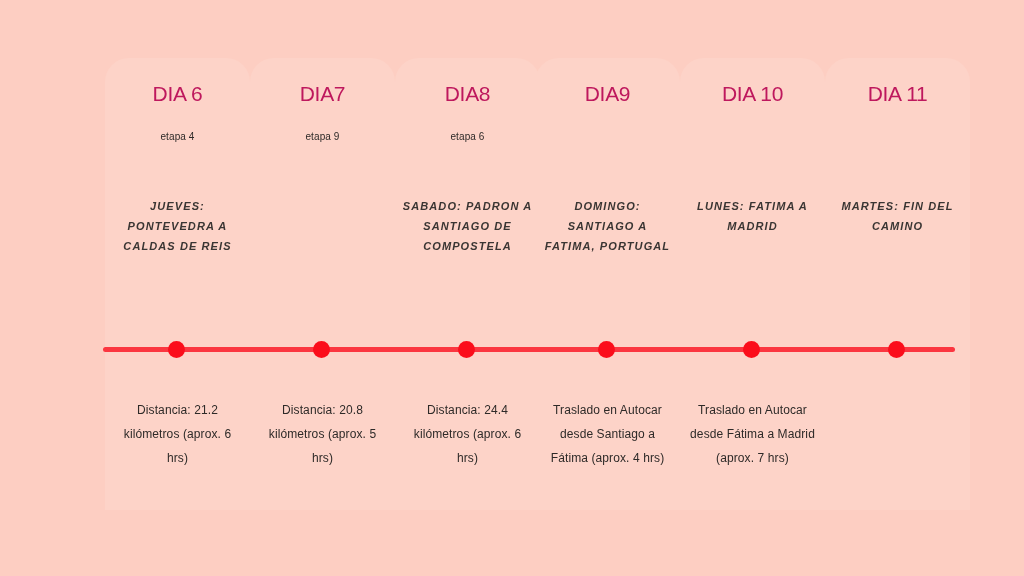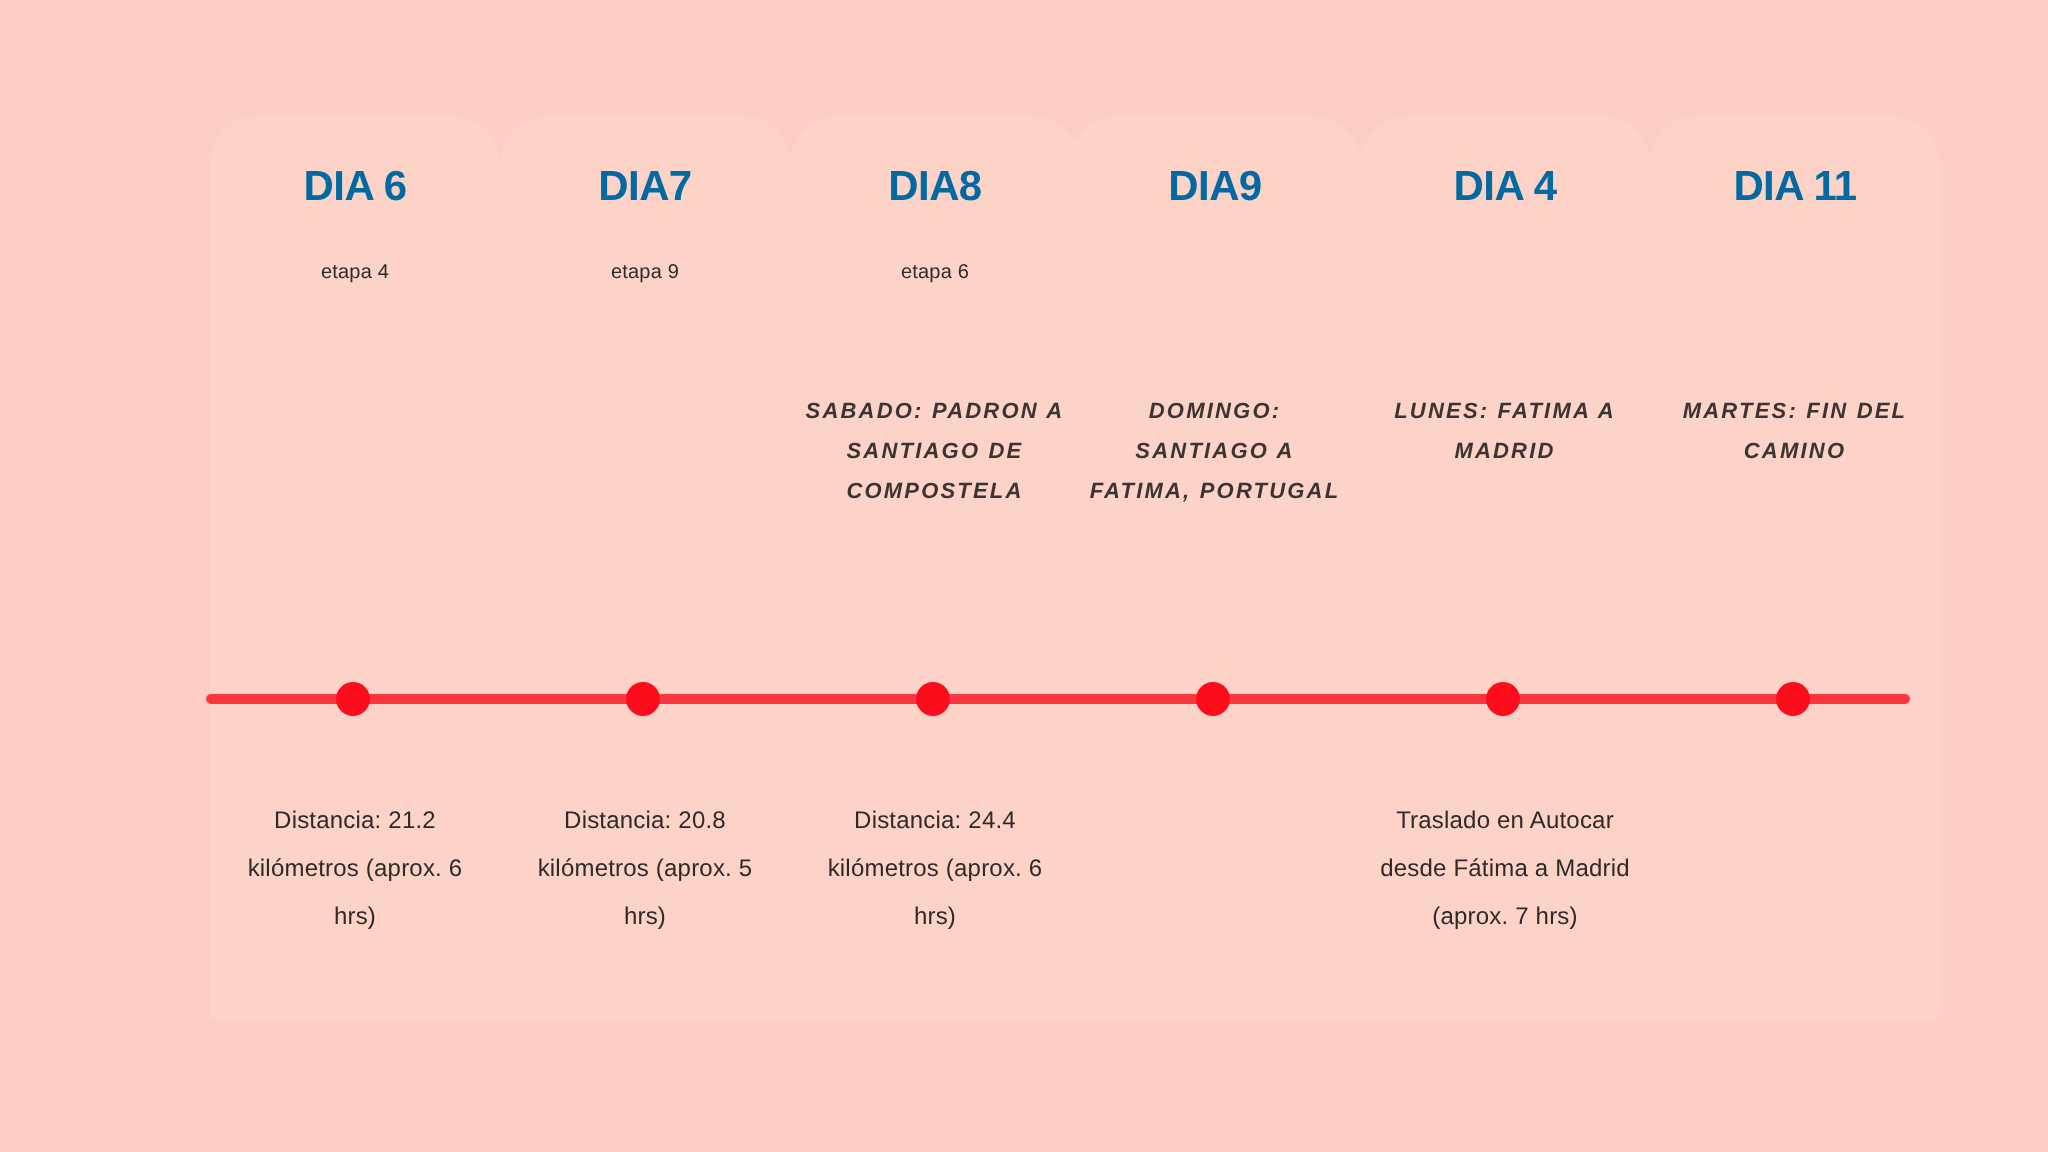--- a/index.html
+++ b/index.html
@@ -39,22 +39,22 @@
     right: 0;
     top: 0;
     height: 270px;
     text-align: center;
   }
 
   .day-title {
     margin: 0;
     padding-top: 24px;
     font-size: 21px;
-    font-weight: bold;
-    color: #0369a1;
+    font-weight: normal;
+    color: #be185d;
     letter-spacing: -0.3px;
     line-height: 1.1;
     white-space: nowrap;
   }
 
   .etapa {
     margin: 0;
     padding-top: 26px;
     font-size: 10px;
     color: #2e2a28;
@@ -115,20 +115,21 @@
 </head>
 <body>
 
 <div id="stage">
 
   <div class="card" style="left:105px;">
     <div class="card-top">
       <h2 class="day-title">DIA 6</h2>
       <p class="etapa">etapa 4</p>
     </div>
+    <p class="route">JUEVES: PONTEVEDRA A CALDAS DE REIS</p>
     <p class="detail">Distancia: 21.2 kilómetros (aprox. 6 hrs)</p>
   </div>
 
   <div class="card" style="left:250px;">
     <div class="card-top">
       <h2 class="day-title">DIA7</h2>
       <p class="etapa">etapa 9</p>
     </div>
     <p class="detail">Distancia: 20.8 kilómetros (aprox. 5 hrs)</p>
   </div>
@@ -141,25 +142,26 @@
     <p class="route">SABADO: PADRON A SANTIAGO DE COMPOSTELA</p>
     <p class="detail">Distancia: 24.4 kilómetros (aprox. 6 hrs)</p>
   </div>
 
   <div class="card" style="left:535px;">
     <div class="card-top">
       <h2 class="day-title">DIA9</h2>
       <p class="etapa"></p>
     </div>
     <p class="route">DOMINGO: SANTIAGO A FATIMA, PORTUGAL</p>
+    <p class="detail">Traslado en Autocar desde Santiago a Fátima (aprox. 4 hrs)</p>
   </div>
 
   <div class="card" style="left:680px;">
     <div class="card-top">
-      <h2 class="day-title">DIA 4</h2>
+      <h2 class="day-title">DIA 10</h2>
       <p class="etapa"></p>
     </div>
     <p class="route">LUNES: FATIMA A MADRID</p>
     <p class="detail">Traslado en Autocar desde Fátima a Madrid (aprox. 7 hrs)</p>
   </div>
 
   <div class="card" style="left:825px;">
     <div class="card-top">
       <h2 class="day-title">DIA 11</h2>
       <p class="etapa"></p>

